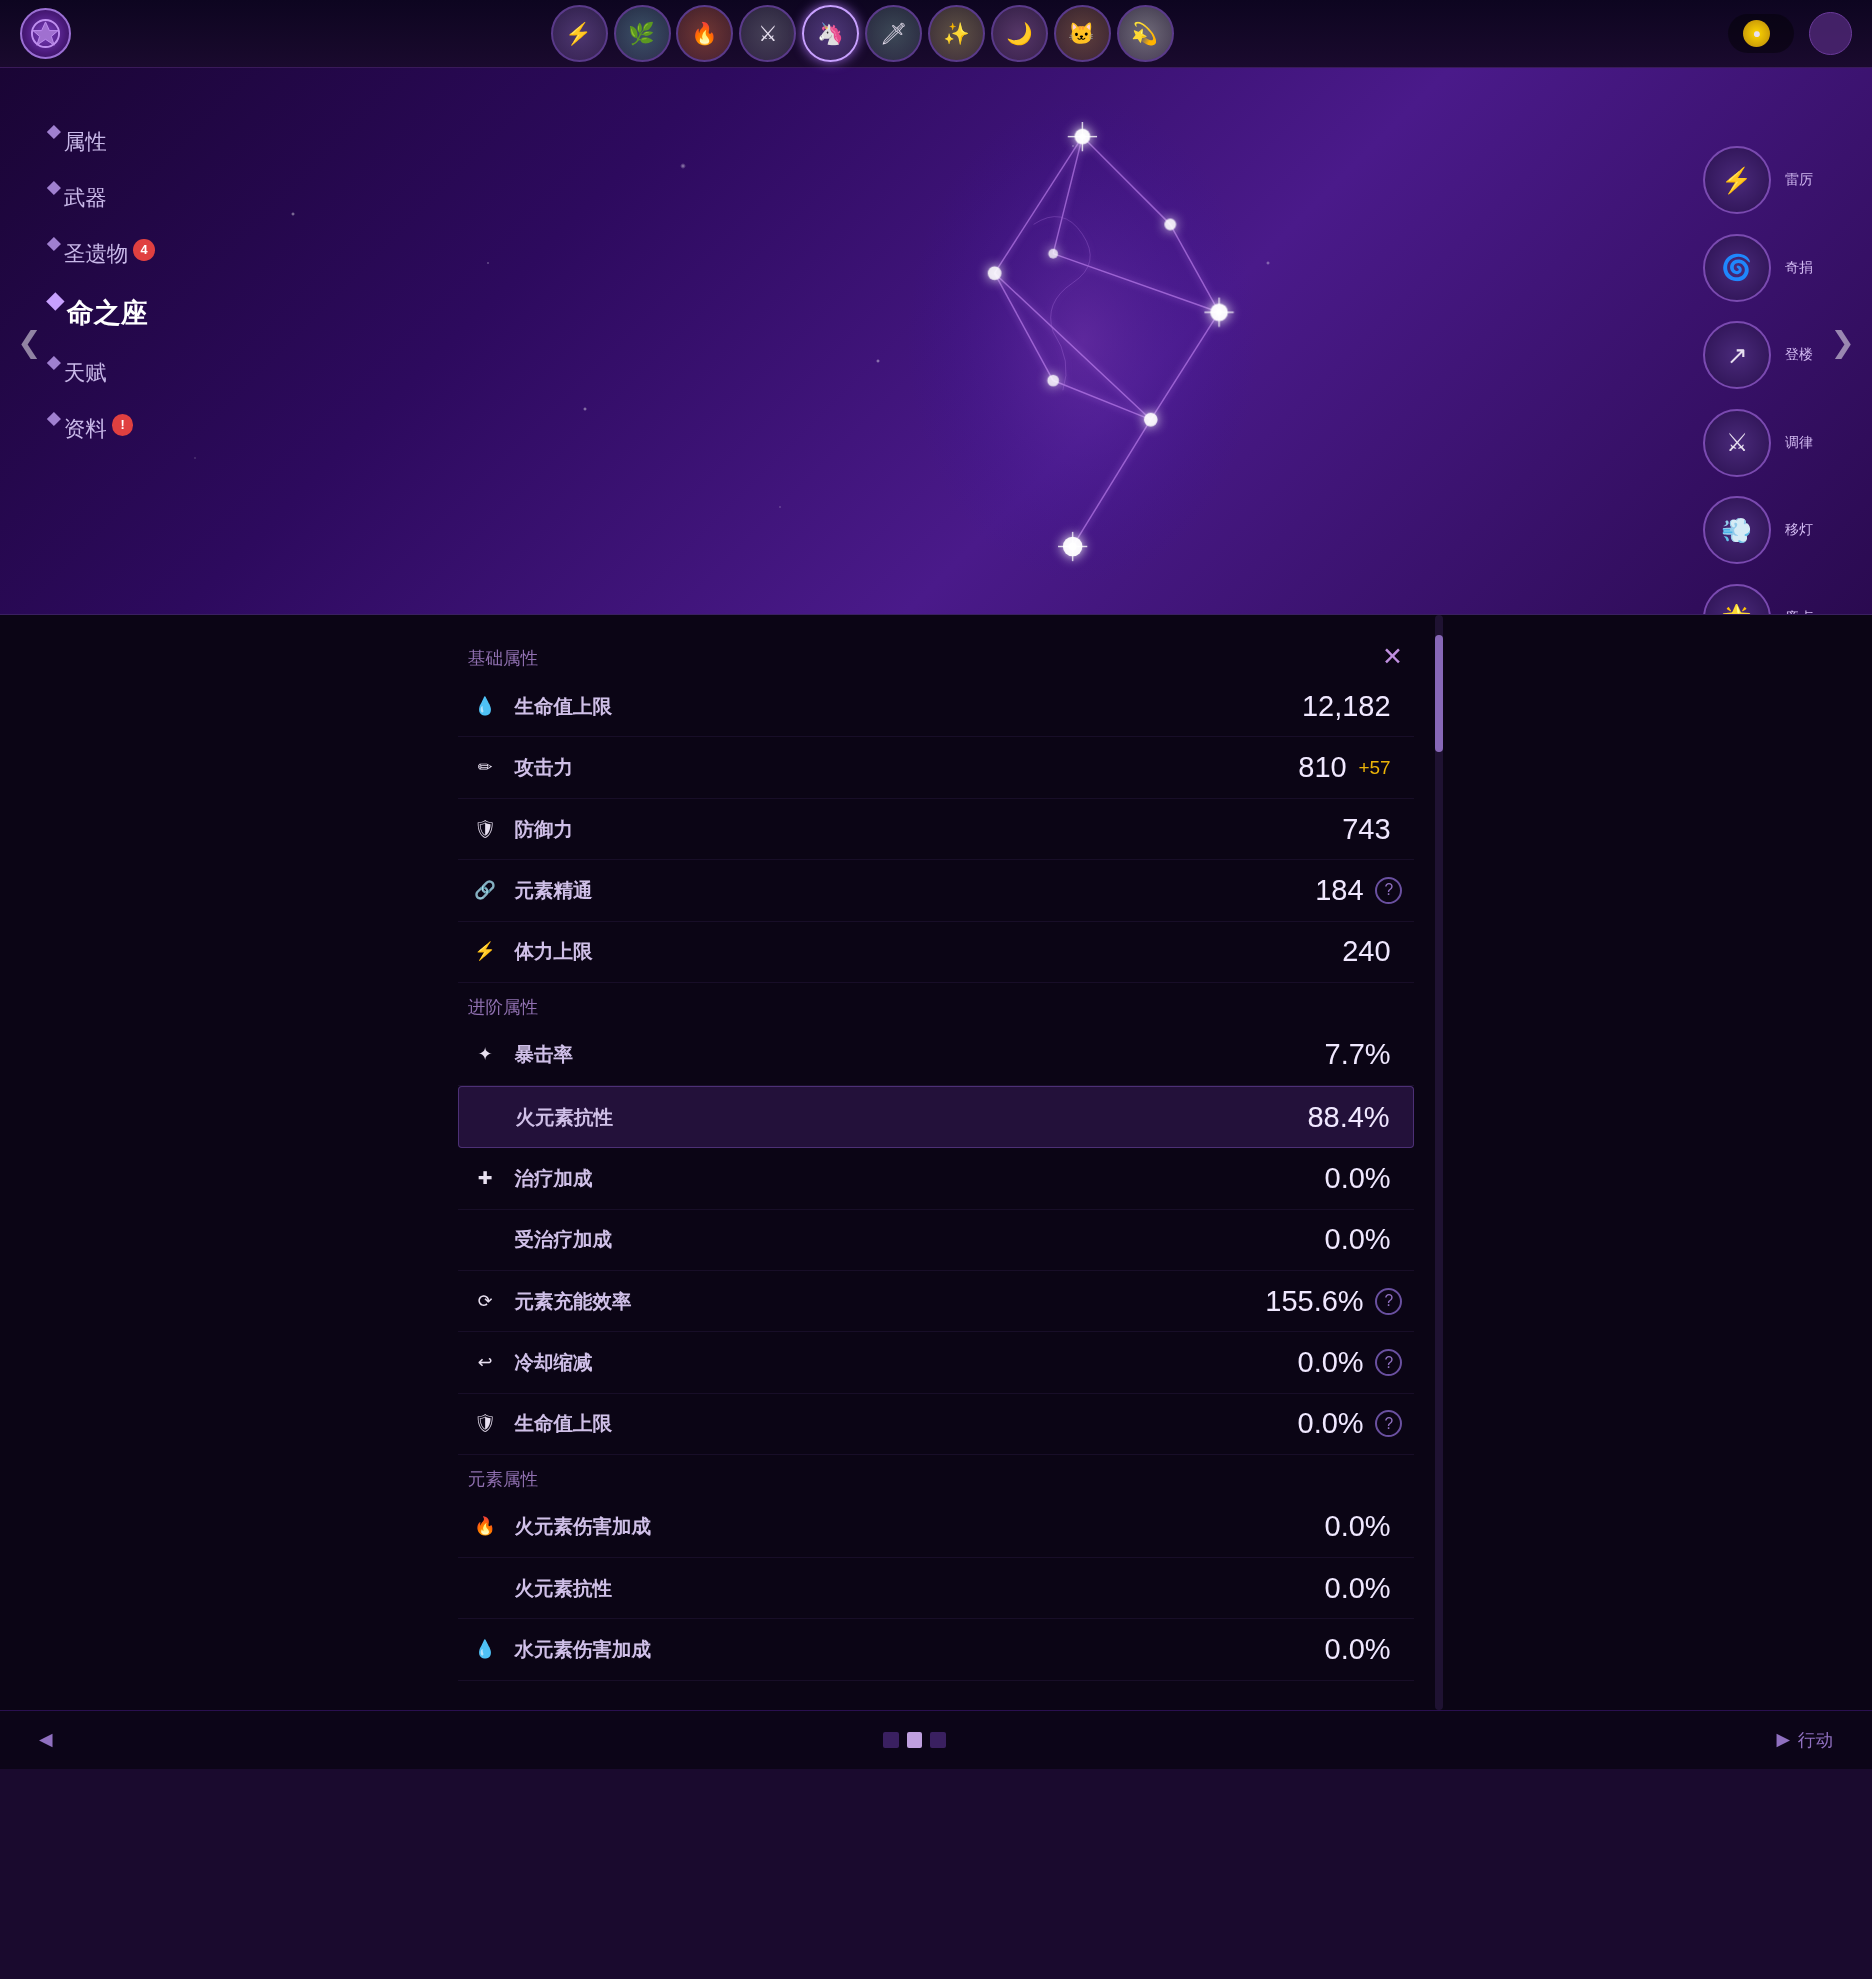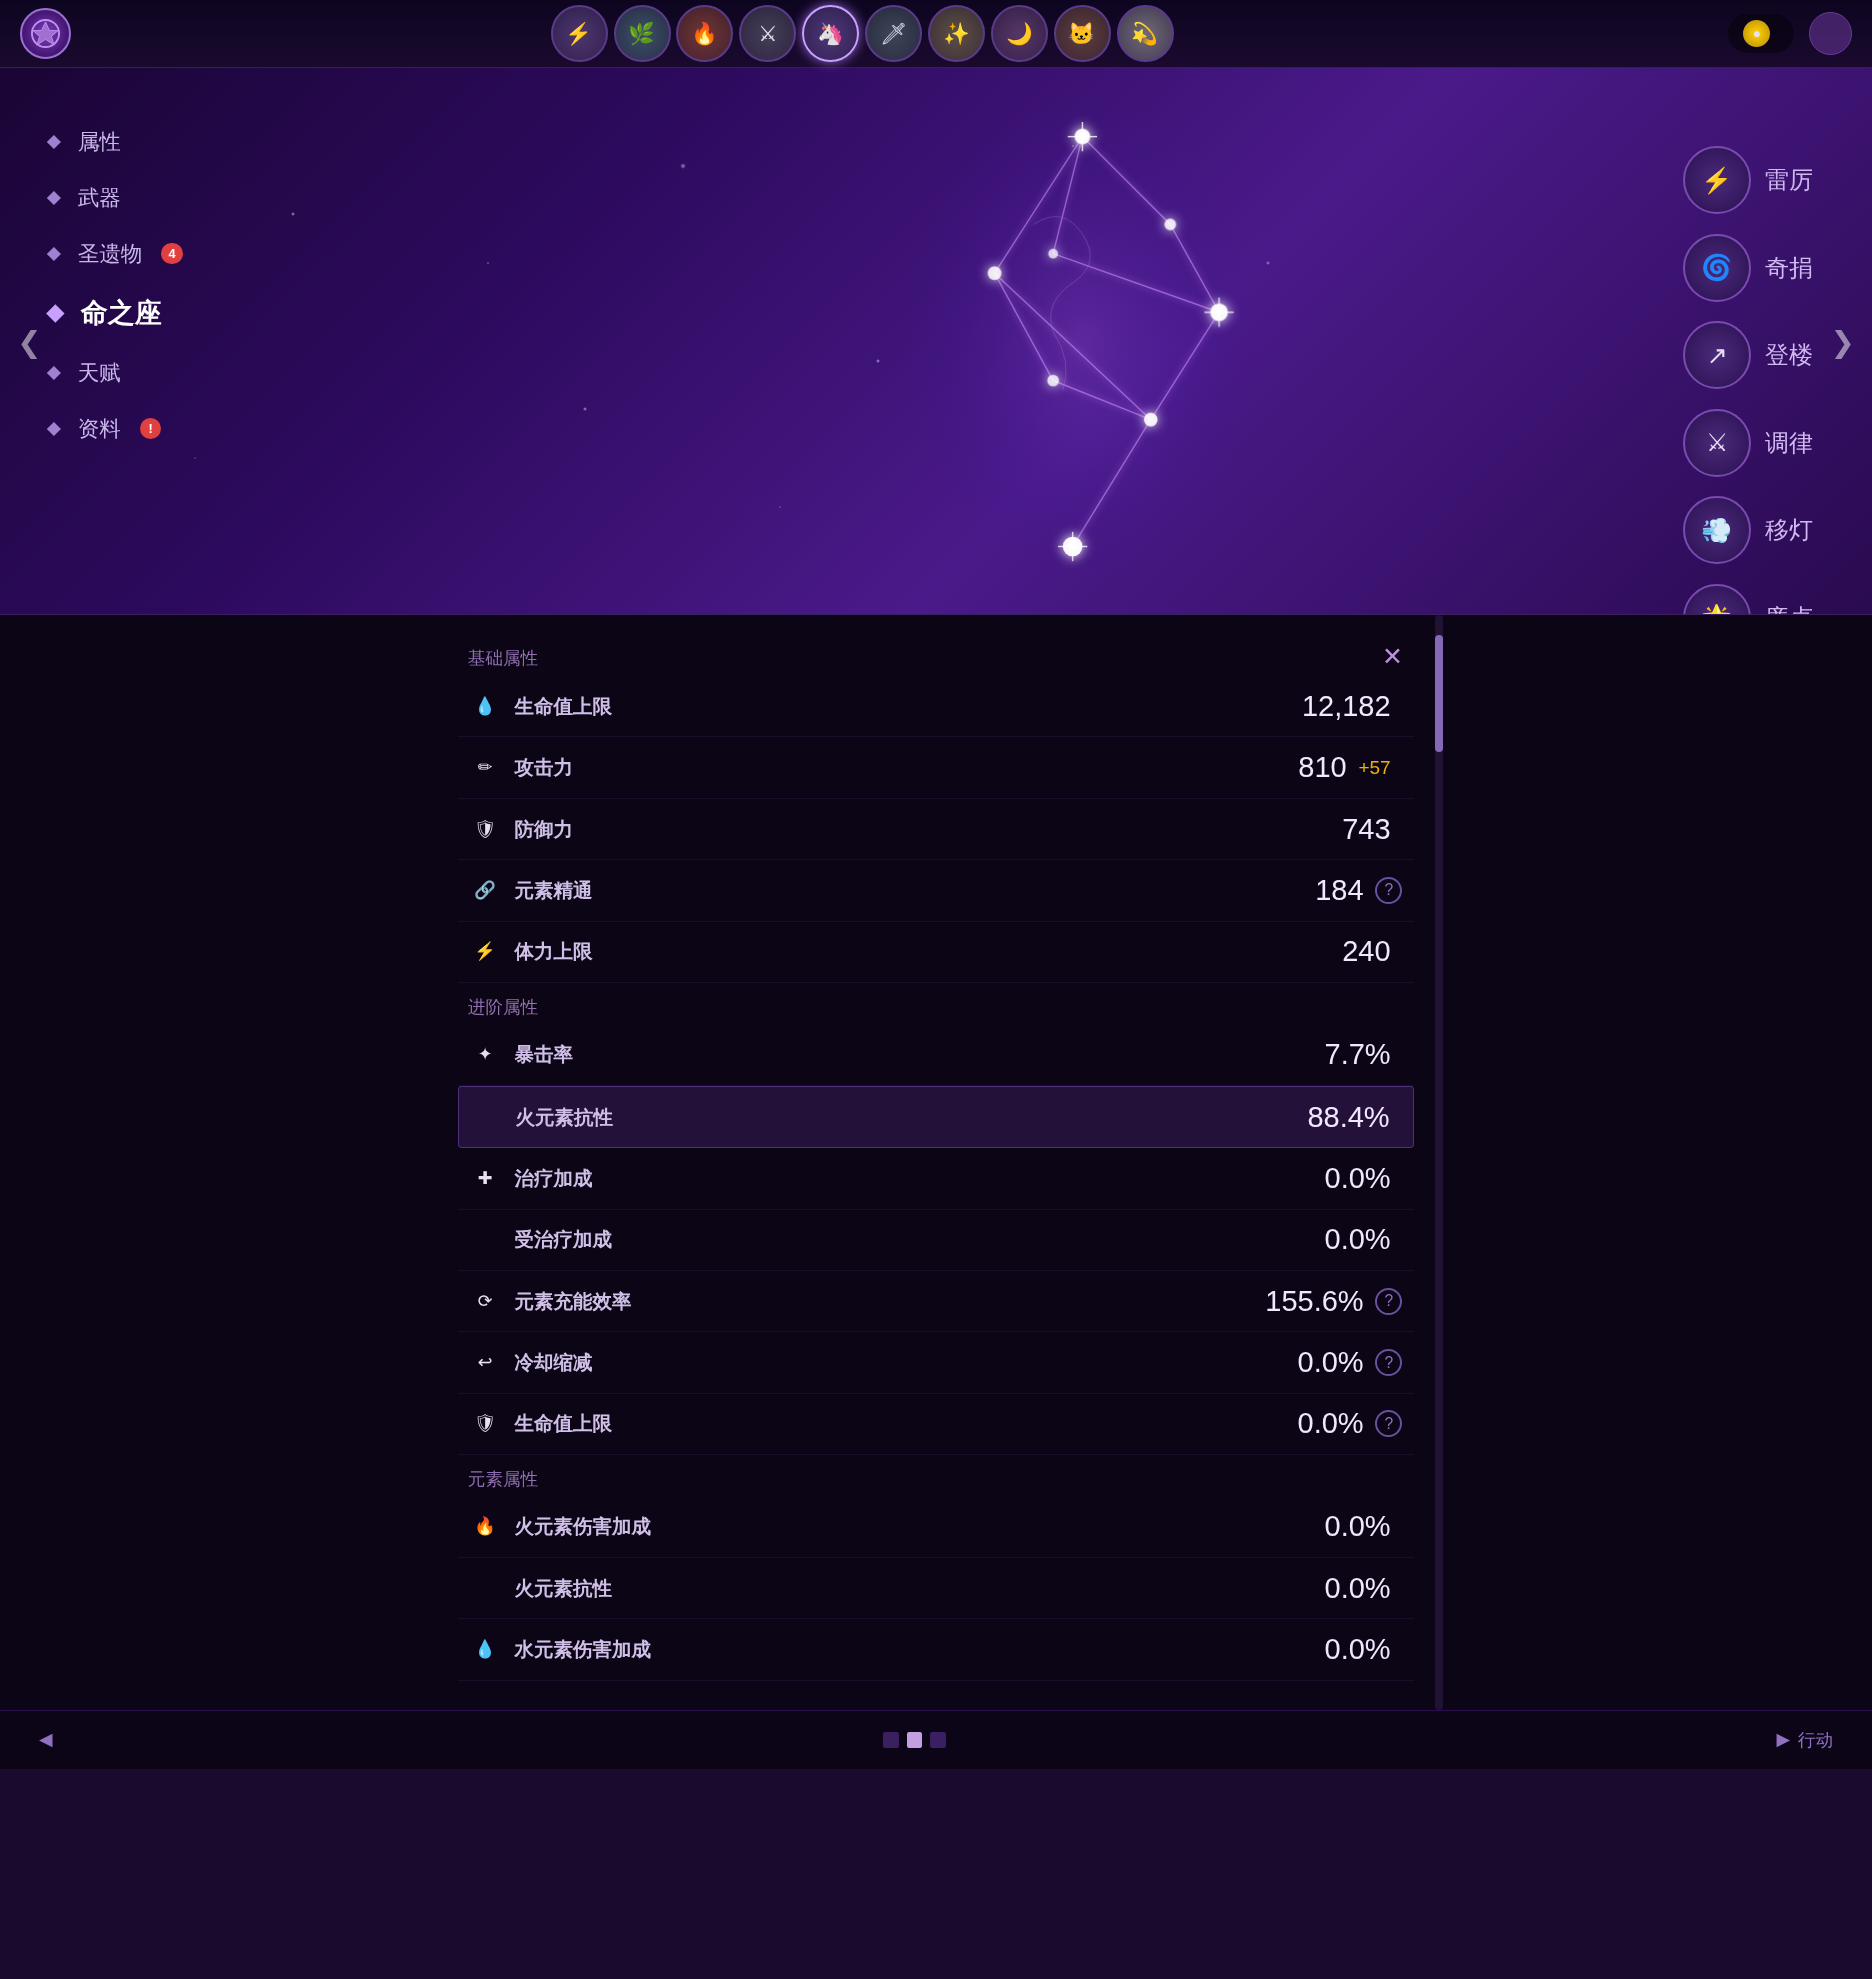--- a/index.html
+++ b/index.html
@@ -141,22 +141,22 @@
       position: absolute;
       left: 49px;
       top: 59px;
       display: flex;
       flex-direction: column;
       gap: 27px;
       z-index: 5;
     }
     .nav-item {
       display: flex;
-      align-items: center;
-      gap: 19px;
+      align-items: flex-start;
+      gap: 5px;
       cursor: pointer;
       font-size: 21.5px;
       color: #c8b8e8;
     }
     .nav-item .diamond {
       width: 9.8px;
       height: 9.8px;
       background: #a080d0;
       transform: rotate(45deg);
     }
@@ -218,21 +218,21 @@
       height: 68px;
       border-radius: 50%;
       background: radial-gradient(circle, #4a2a7a 0%, #2a1050 100%);
       border: 2px solid #7a4ab0;
       display: flex;
       align-items: center;
       justify-content: center;
       font-size: 25px;
     }
     .skill-label {
-      font-size: 24px;
+      font-size: 14px;
       color: #d0b8f0;
       text-align: right;
     }
 
     
     .nav-arrow {
       position: absolute;
       top: 50%;
       transform: translateY(-50%);
       width: 39px;

